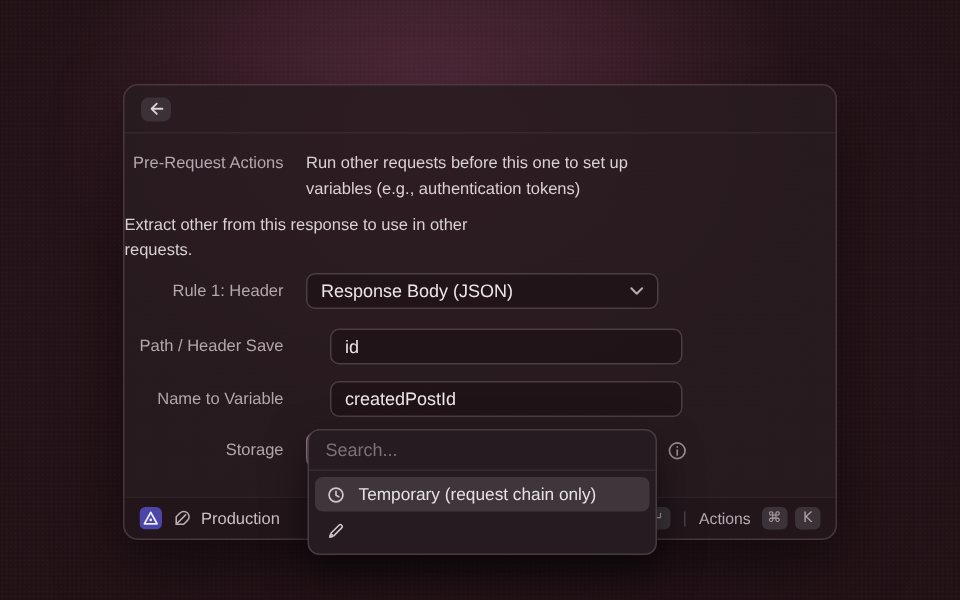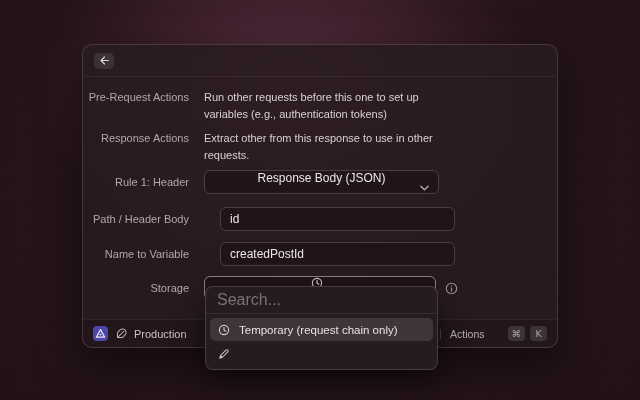--- a/index.html
+++ b/index.html
@@ -16,21 +16,21 @@
       radial-gradient(640px 500px at 50% 45%, #2b171d 0%, #1f1014 78%);
   }
   .noise {
     position:absolute; inset:0; opacity:.45;
     background-image: radial-gradient(rgba(255,200,224,0.055) 0.6px, transparent 0.7px);
     background-size:3px 3px;
   }
 
   
   .modal {
-    position:absolute; left:82px; top:44px; width:476px; height:304px;
+    position:absolute; left:82px; top:56px; width:476px; height:304px;
     border-radius:10px;
     background:rgba(40,27,32,0.88);
     border:1px solid rgba(158,126,140,0.28);
     box-shadow:0 16px 44px rgba(0,0,0,0.5);
     z-index:2;
   }
   .modal-header {
     height:32px; display:flex; align-items:center; padding:0 11px;
     border-bottom:1px solid rgba(255,255,255,0.06);
   }
@@ -49,21 +49,21 @@
   .row-pre      { margin-top:12px; }
   .row-resp     { margin-top:8px;  }
   .row-source   { margin-top:7px;  }
   .row-path     { margin-top:13px; }
   .row-save     { margin-top:11px; }
   .row-storage  { margin-top:10px; }
 
   .control {
     width:235px; height:24px; border:1px solid #4c3c43; border-radius:6px;
     background:rgba(16,9,12,0.35); display:flex; align-items:center;
-    padding:0 9px; font-size:12px; color:#ece6e9;flex-direction:column;
+    padding:0 9px; font-size:12px; color:#ece6e9;
   }
   .control.select { cursor:pointer; }
   .control .chev { margin-left:auto; color:#b6abb0; display:flex; }
   input.control { outline:none;margin-left:16px; }
   .storage-select { width:232px; border-color:#8d7d85; }
   .val-icon { display:flex; margin-right:7px; color:#d6ced2; }
   .info-btn {
     margin-left:8px; width:15px; height:15px; border:none; background:transparent;
     color:#9b8f95; display:flex; align-items:center; justify-content:center; cursor:pointer;
   }
@@ -80,32 +80,32 @@
   .env-icon { display:flex; color:#b8aeb3; }
   .env-name { font-size:11px; color:#c9c0c4; }
   .footer-right { margin-left:auto; display:flex; align-items:center; gap:5px; }
   .chip {
     min-width:17px; height:15px; padding:0 4px; border-radius:4px; background:#3c3338;
     color:#aba2a7; font-size:9.5px; display:flex; align-items:center; justify-content:center;
     font-family:"DejaVu Sans","Liberation Sans",sans-serif;
   }
   .sep { width:1px; height:10px; background:rgba(255,255,255,0.18); margin:0 4px; }
   .actions-group { display:flex; align-items:center; gap:5px; cursor:pointer; }
-  .actions-label { font-size:10.5px; color:#b6adb2; margin-right:18px; }
+  .actions-label { font-size:10.5px; color:#b6adb2; margin-right:2px; }
 
   
   .dropdown {
     position:absolute; left:205px; top:286px; width:233px;
     background:#251b20; border:1px solid rgba(162,132,146,0.30); border-radius:8px;
     box-shadow:0 12px 28px rgba(0,0,0,0.55); z-index:5; overflow:hidden;
   }
   .dd-search { border-bottom:1px solid rgba(255,255,255,0.07); }
   .dd-search input {
     width:100%; height:26px; border:none; background:transparent; outline:none;
-    padding:0 11px; font-size:16px; color:#e8e2e5;
+    padding:0 11px; font-size:12px; color:#e8e2e5;
     font-family:"Liberation Sans","DejaVu Sans",sans-serif;
   }
   .dd-search input::placeholder { color:#7d7176; }
   .dd-options { padding:4px; display:flex; flex-direction:column; gap:1px; }
   .dd-option {
     height:23px; border-radius:5px; display:flex; align-items:center; gap:9px;
     padding:0 8px; font-size:11.5px; color:#e7e1e4; cursor:pointer;
   }
   .dd-option.selected { background:#3f353a; }
   .dd-option .opt-icon { display:flex; color:#cfc7cb; }
@@ -131,38 +131,37 @@
     </div>
 
     <div class="form">
 
       <div class="row desc-row row-pre">
         <div class="lbl">Pre-Request Actions</div>
         <div class="desc">Run other requests before this one to set up variables (e.g., authentication tokens)</div>
       </div>
 
       <div class="row desc-row row-resp">
-        <div class="lbl">Response Actions</div>
         <div class="desc">Extract other from this response to use in other requests.</div>
       </div>
 
       <div class="row row-source">
         <div class="lbl">Rule 1: Header</div>
         <div class="control select">
           <span>Response Body (JSON)</span>
           <span class="chev">
             <svg width="9" height="6" viewBox="0 0 10 6" fill="none" stroke="currentColor" stroke-width="1.5" stroke-linecap="round" stroke-linejoin="round">
                 <polyline points="1 1 5 5 9 1"></polyline>
               </svg>
           </span>
         </div>
       </div>
 
       <div class="row row-path">
-        <div class="lbl">Path / Header Body</div>
+        <div class="lbl">Path / Header Save</div>
         <input class="control" type="text" value="id" style="">
       </div>
 
       <div class="row row-save">
         <div class="lbl">Name to Variable</div>
         <input class="control" type="text" value="createdPostId" style="">
       </div>
 
       <div class="row row-storage">
         <div class="lbl">Storage</div>

